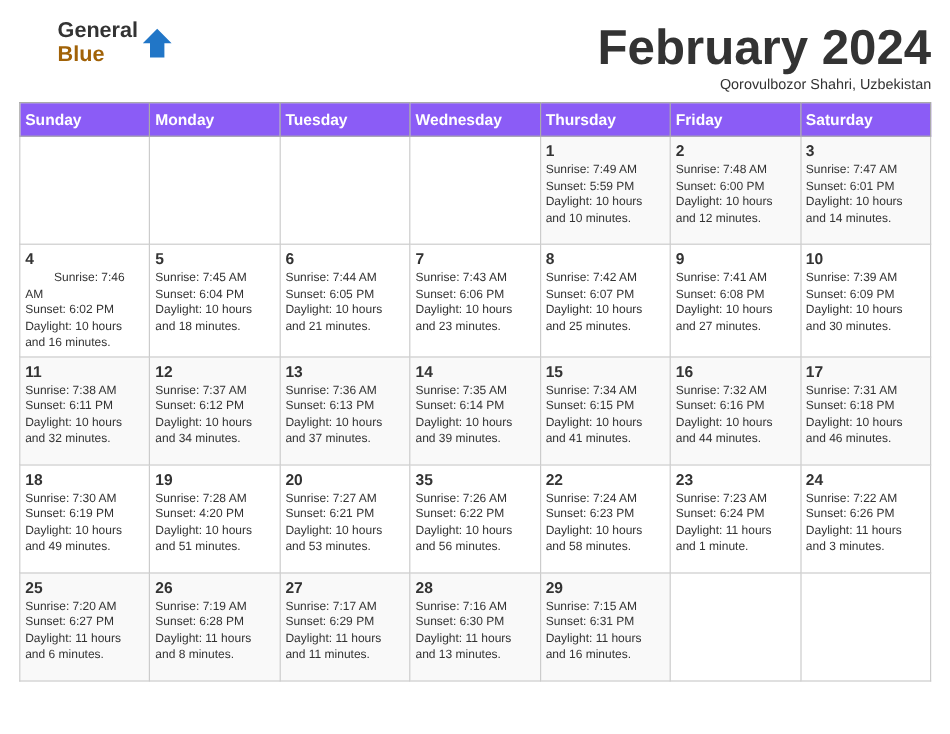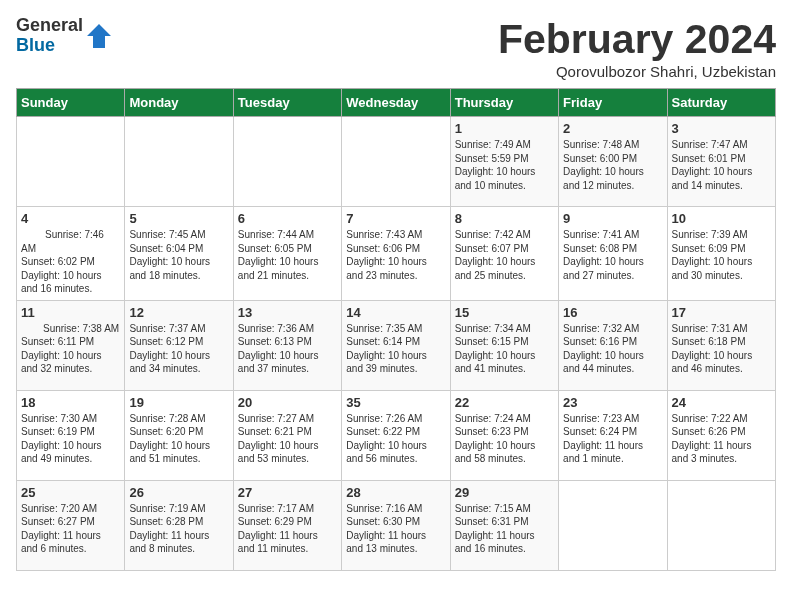--- a/index.html
+++ b/index.html
@@ -12,54 +12,55 @@
     }
     .header {
       display: flex;
       justify-content: space-between;
       align-items: flex-start;
       margin-bottom: 8px;
     }
     .logo {
       display: flex;
       align-items: center;
+      margin-left: 32px;
     }
     .logo-text {
       display: flex;
       flex-direction: column;
       font-size: 18px;
       font-weight: bold;
       line-height: 1.1;
     }
     .logo-text .general { color: #333; }
-    .logo-text .blue { color: #0369a1; }
+    .logo-text .blue { color: #a16207; }
     .logo-icon {
       width: 28px;
       height: 28px;
       margin-left: 2px;
     }
     .title-section {
       text-align: right;
     }
     .calendar-title {
       font-size: 41px;
       font-weight: bold;
       color: #333;
     }
     .calendar-subtitle {
-      font-size: 15px;
+      font-size: 12px;
       color: #333;
     }
     table {
       width: 100%;
       border-collapse: collapse;
       font-size: 11px;
     }
     thead tr th {
-      background-color: #15803d;
+      background-color: #8b5cf6;
       color: #fff;
       padding: 6px 4px;
       text-align: left;
       font-size: 13px;
       font-weight: bold;
       border: 1px solid #aaa;
     }
     tbody tr td {
       border: 1px solid #ccc;
       vertical-align: top;
@@ -164,21 +165,21 @@
         <td><span class="day-number">9</span><span class="day-info" style="white-space: pre-line;">Sunrise: 7:41 AM
 Sunset: 6:08 PM
 Daylight: 10 hours
 and 27 minutes.</span></td>
         <td><span class="day-number">10</span><span class="day-info" style="white-space: pre-line;">Sunrise: 7:39 AM
 Sunset: 6:09 PM
 Daylight: 10 hours
 and 30 minutes.</span></td>
       </tr>
       <tr>
-        <td><span class="day-number">11</span><span class="day-info" style="white-space: pre-line; margin-left: 22px;">Sunrise: 7:38 AM
+        <td><span class="day-number">11</span><span class="day-info" style="white-space: pre-line;">Sunrise: 7:38 AM
 Sunset: 6:11 PM
 Daylight: 10 hours
 and 32 minutes.</span></td>
         <td><span class="day-number">12</span><span class="day-info" style="white-space: pre-line;">Sunrise: 7:37 AM
 Sunset: 6:12 PM
 Daylight: 10 hours
 and 34 minutes.</span></td>
         <td><span class="day-number">13</span><span class="day-info" style="white-space: pre-line;">Sunrise: 7:36 AM
 Sunset: 6:13 PM
 Daylight: 10 hours
@@ -199,21 +200,21 @@
 Sunset: 6:18 PM
 Daylight: 10 hours
 and 46 minutes.</span></td>
       </tr>
       <tr>
         <td><span class="day-number">18</span><span class="day-info" style="white-space: pre-line;">Sunrise: 7:30 AM
 Sunset: 6:19 PM
 Daylight: 10 hours
 and 49 minutes.</span></td>
         <td><span class="day-number">19</span><span class="day-info" style="white-space: pre-line;">Sunrise: 7:28 AM
-Sunset: 6:20 PM
+Sunset: 4:20 PM
 Daylight: 10 hours
 and 51 minutes.</span></td>
         <td><span class="day-number">20</span><span class="day-info" style="white-space: pre-line;">Sunrise: 7:27 AM
 Sunset: 6:21 PM
 Daylight: 10 hours
 and 53 minutes.</span></td>
         <td><span class="day-number">35</span><span class="day-info" style="white-space: pre-line; margin-top: 44px;">Sunrise: 7:26 AM
 Sunset: 6:22 PM
 Daylight: 10 hours
 and 56 minutes.</span></td>

